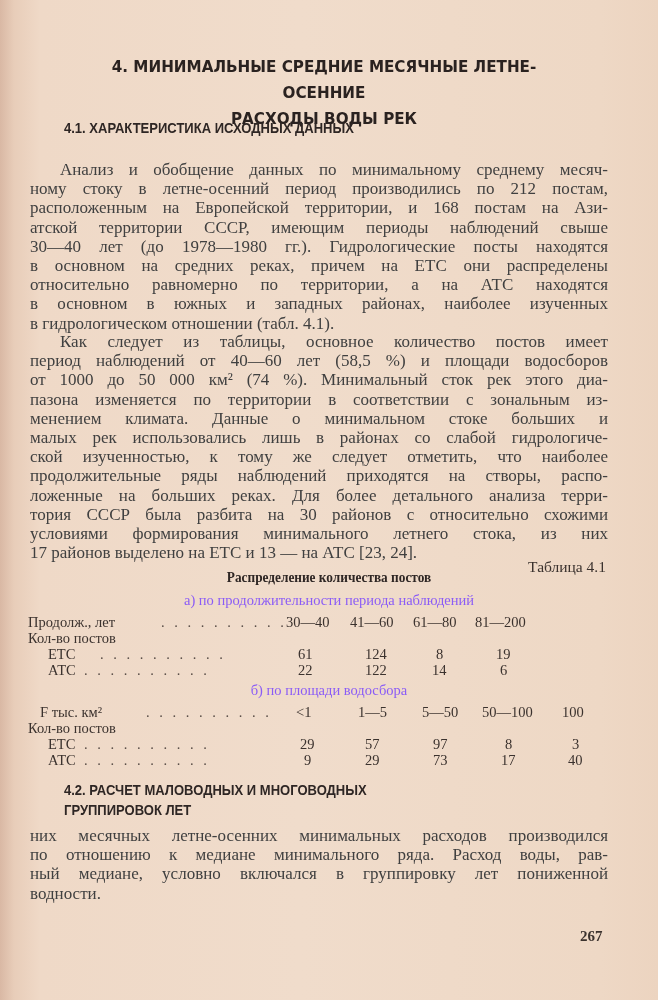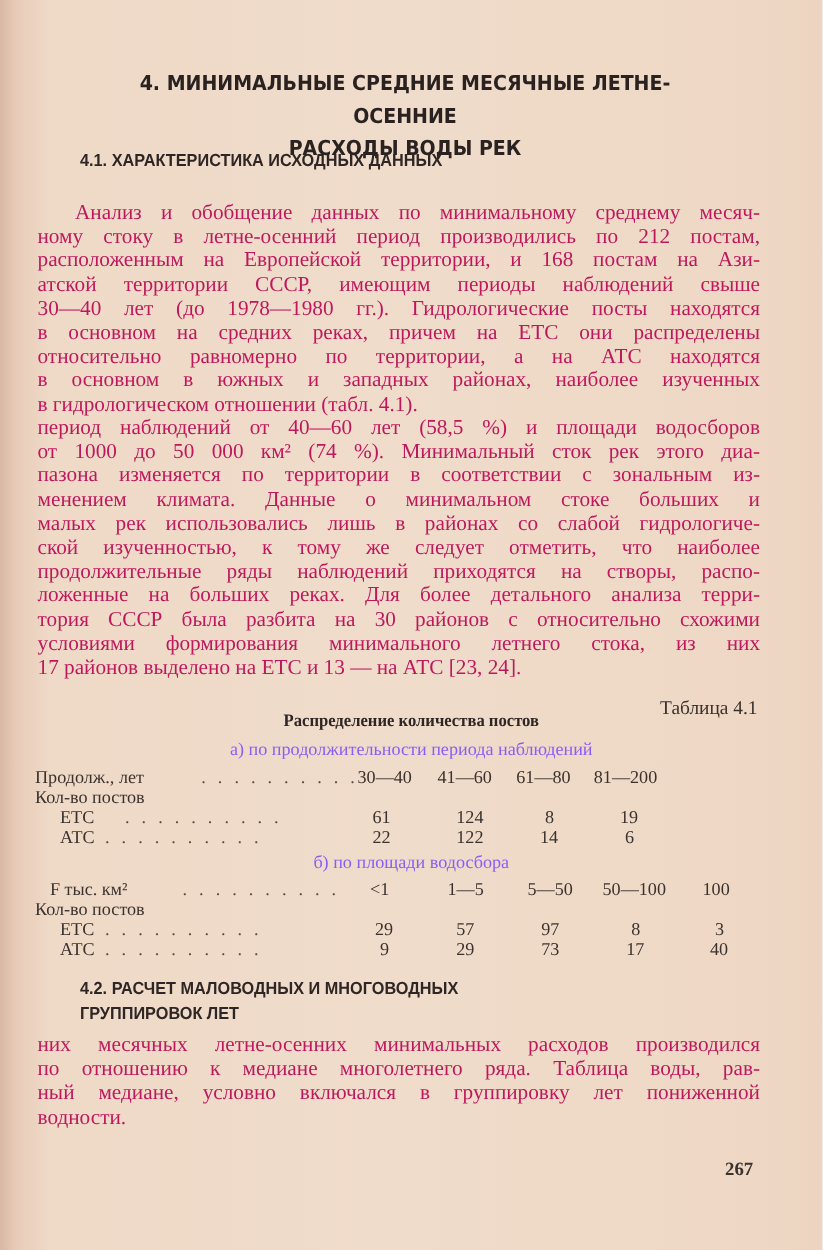--- a/index.html
+++ b/index.html
@@ -19,21 +19,21 @@
   }
   .section-title {
     position:absolute; left:64px;
     font-family:"Liberation Sans","DejaVu Sans", sans-serif; font-weight:bold;
     font-size:14px; line-height:20px; color:#2e2624;
     transform:scaleX(0.93); transform-origin:left top;
   }
   .para {
     position:absolute; left:30px; width:578px;
     font-size:17px; line-height:19.2px; text-align:justify;
-    color:#be185d;
+    color:#404040;
   }
   .para .line { display:block; white-space:nowrap; text-align:justify; text-align-last:justify; }
   .para .line.last { text-align-last:left; }
   .indent { padding-left:30px; }
   .tbl-label { position:absolute; right:52px; top:558px; font-size:15.5px; color:#3b322e; }
   .tbl-title { position:absolute; left:0; width:658px; text-align:center; top:570px; font-size:14px; font-weight:bold; color:#2e2624; transform:scaleX(0.95);}
   .tbl-sub { position:absolute; left:0; width:658px; text-align:center; font-size:14.5px; color:#8b5cf6; }
   .trow { position:absolute; left:28px; width:600px; height:17px; font-size:14.5px; color:#3b322e;text-align:right; }
   .trow span { position:absolute; top:0; white-space:nowrap; }
   .dots { letter-spacing:3px; color:#5a4e48; }
@@ -57,20 +57,21 @@
     <span class="line">расположенным на Европейской территории, и 168 постам на Ази-</span>
     <span class="line">атской территории СССР, имеющим периоды наблюдений свыше</span>
     <span class="line">30—40 лет (до 1978—1980 гг.). Гидрологические посты находятся</span>
     <span class="line">в основном на средних реках, причем на ЕТС они распределены</span>
     <span class="line">относительно равномерно по территории, а на АТС находятся</span>
     <span class="line">в основном в южных и западных районах, наиболее изученных</span>
     <span class="line last">в гидрологическом отношении (табл. 4.1).</span>
   </div>
 
   <div class="para" style="top:332px;">
+    <span class="line indent">Как следует из таблицы, основное количество постов имеет</span>
     <span class="line">период наблюдений от 40—60 лет (58,5 %) и площади водосборов</span>
     <span class="line">от 1000 до 50 000 км² (74 %). Минимальный сток рек этого диа-</span>
     <span class="line">пазона изменяется по территории в соответствии с зональным из-</span>
     <span class="line">менением климата. Данные о минимальном стоке больших и</span>
     <span class="line">малых рек использовались лишь в районах со слабой гидрологиче-</span>
     <span class="line">ской изученностью, к тому же следует отметить, что наиболее</span>
     <span class="line">продолжительные ряды наблюдений приходятся на створы, распо-</span>
     <span class="line">ложенные на больших реках. Для более детального анализа терри-</span>
     <span class="line">тория СССР была разбита на 30 районов с относительно схожими</span>
     <span class="line">условиями формирования минимального летнего стока, из них</span>
@@ -142,19 +143,19 @@
     <span style="left:540px;">40</span>
   </div>
 
   <div class="section-title" style="top:780px;">
     <div>4.2. РАСЧЕТ МАЛОВОДНЫХ И МНОГОВОДНЫХ</div>
     <div>ГРУППИРОВОК ЛЕТ</div>
   </div>
 
   <div class="para" style="top:826px;">
     <span class="line">них месячных летне-осенних минимальных расходов производился</span>
-    <span class="line">по отношению к медиане многолетнего ряда. Таблица воды, рав-</span>
+    <span class="line">по отношению к медиане минимального ряда. Расход воды, рав-</span>
     <span class="line">ный медиане, условно включался в группировку лет пониженной</span>
     <span class="line last">водности.</span>
   </div>
 
   <div class="pagenum">267</div>
 </div>
 
 </body></html>

